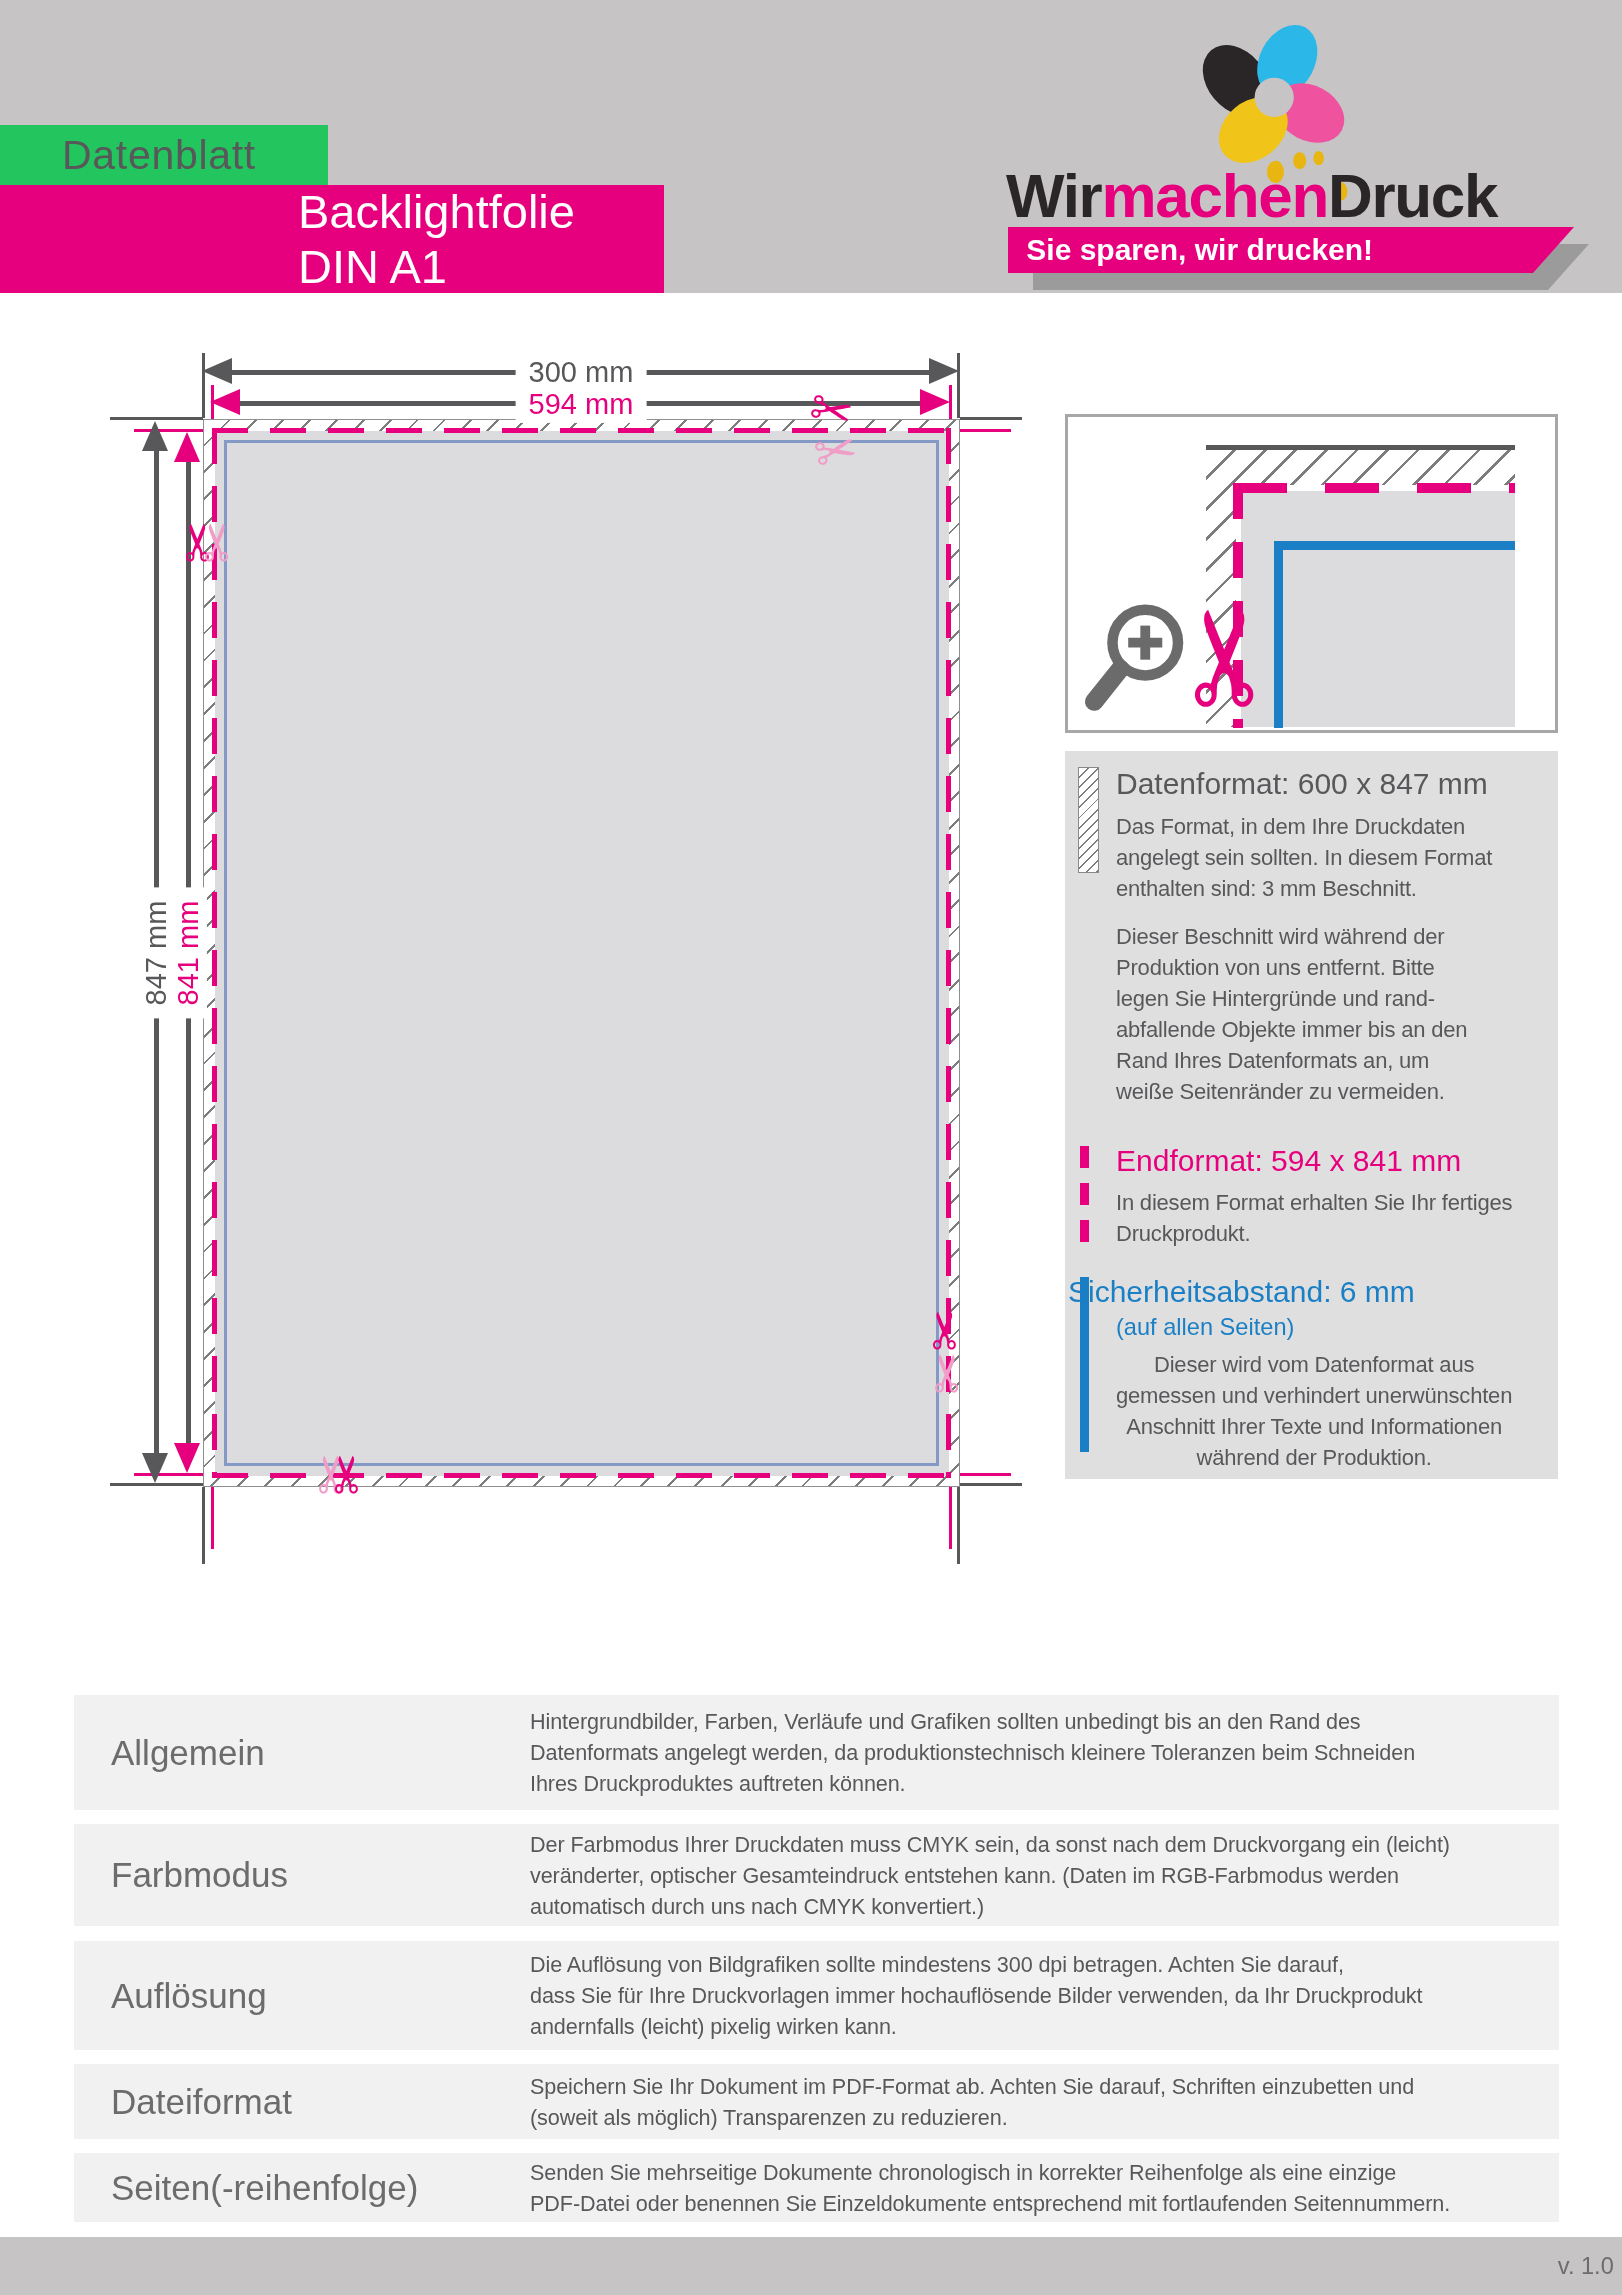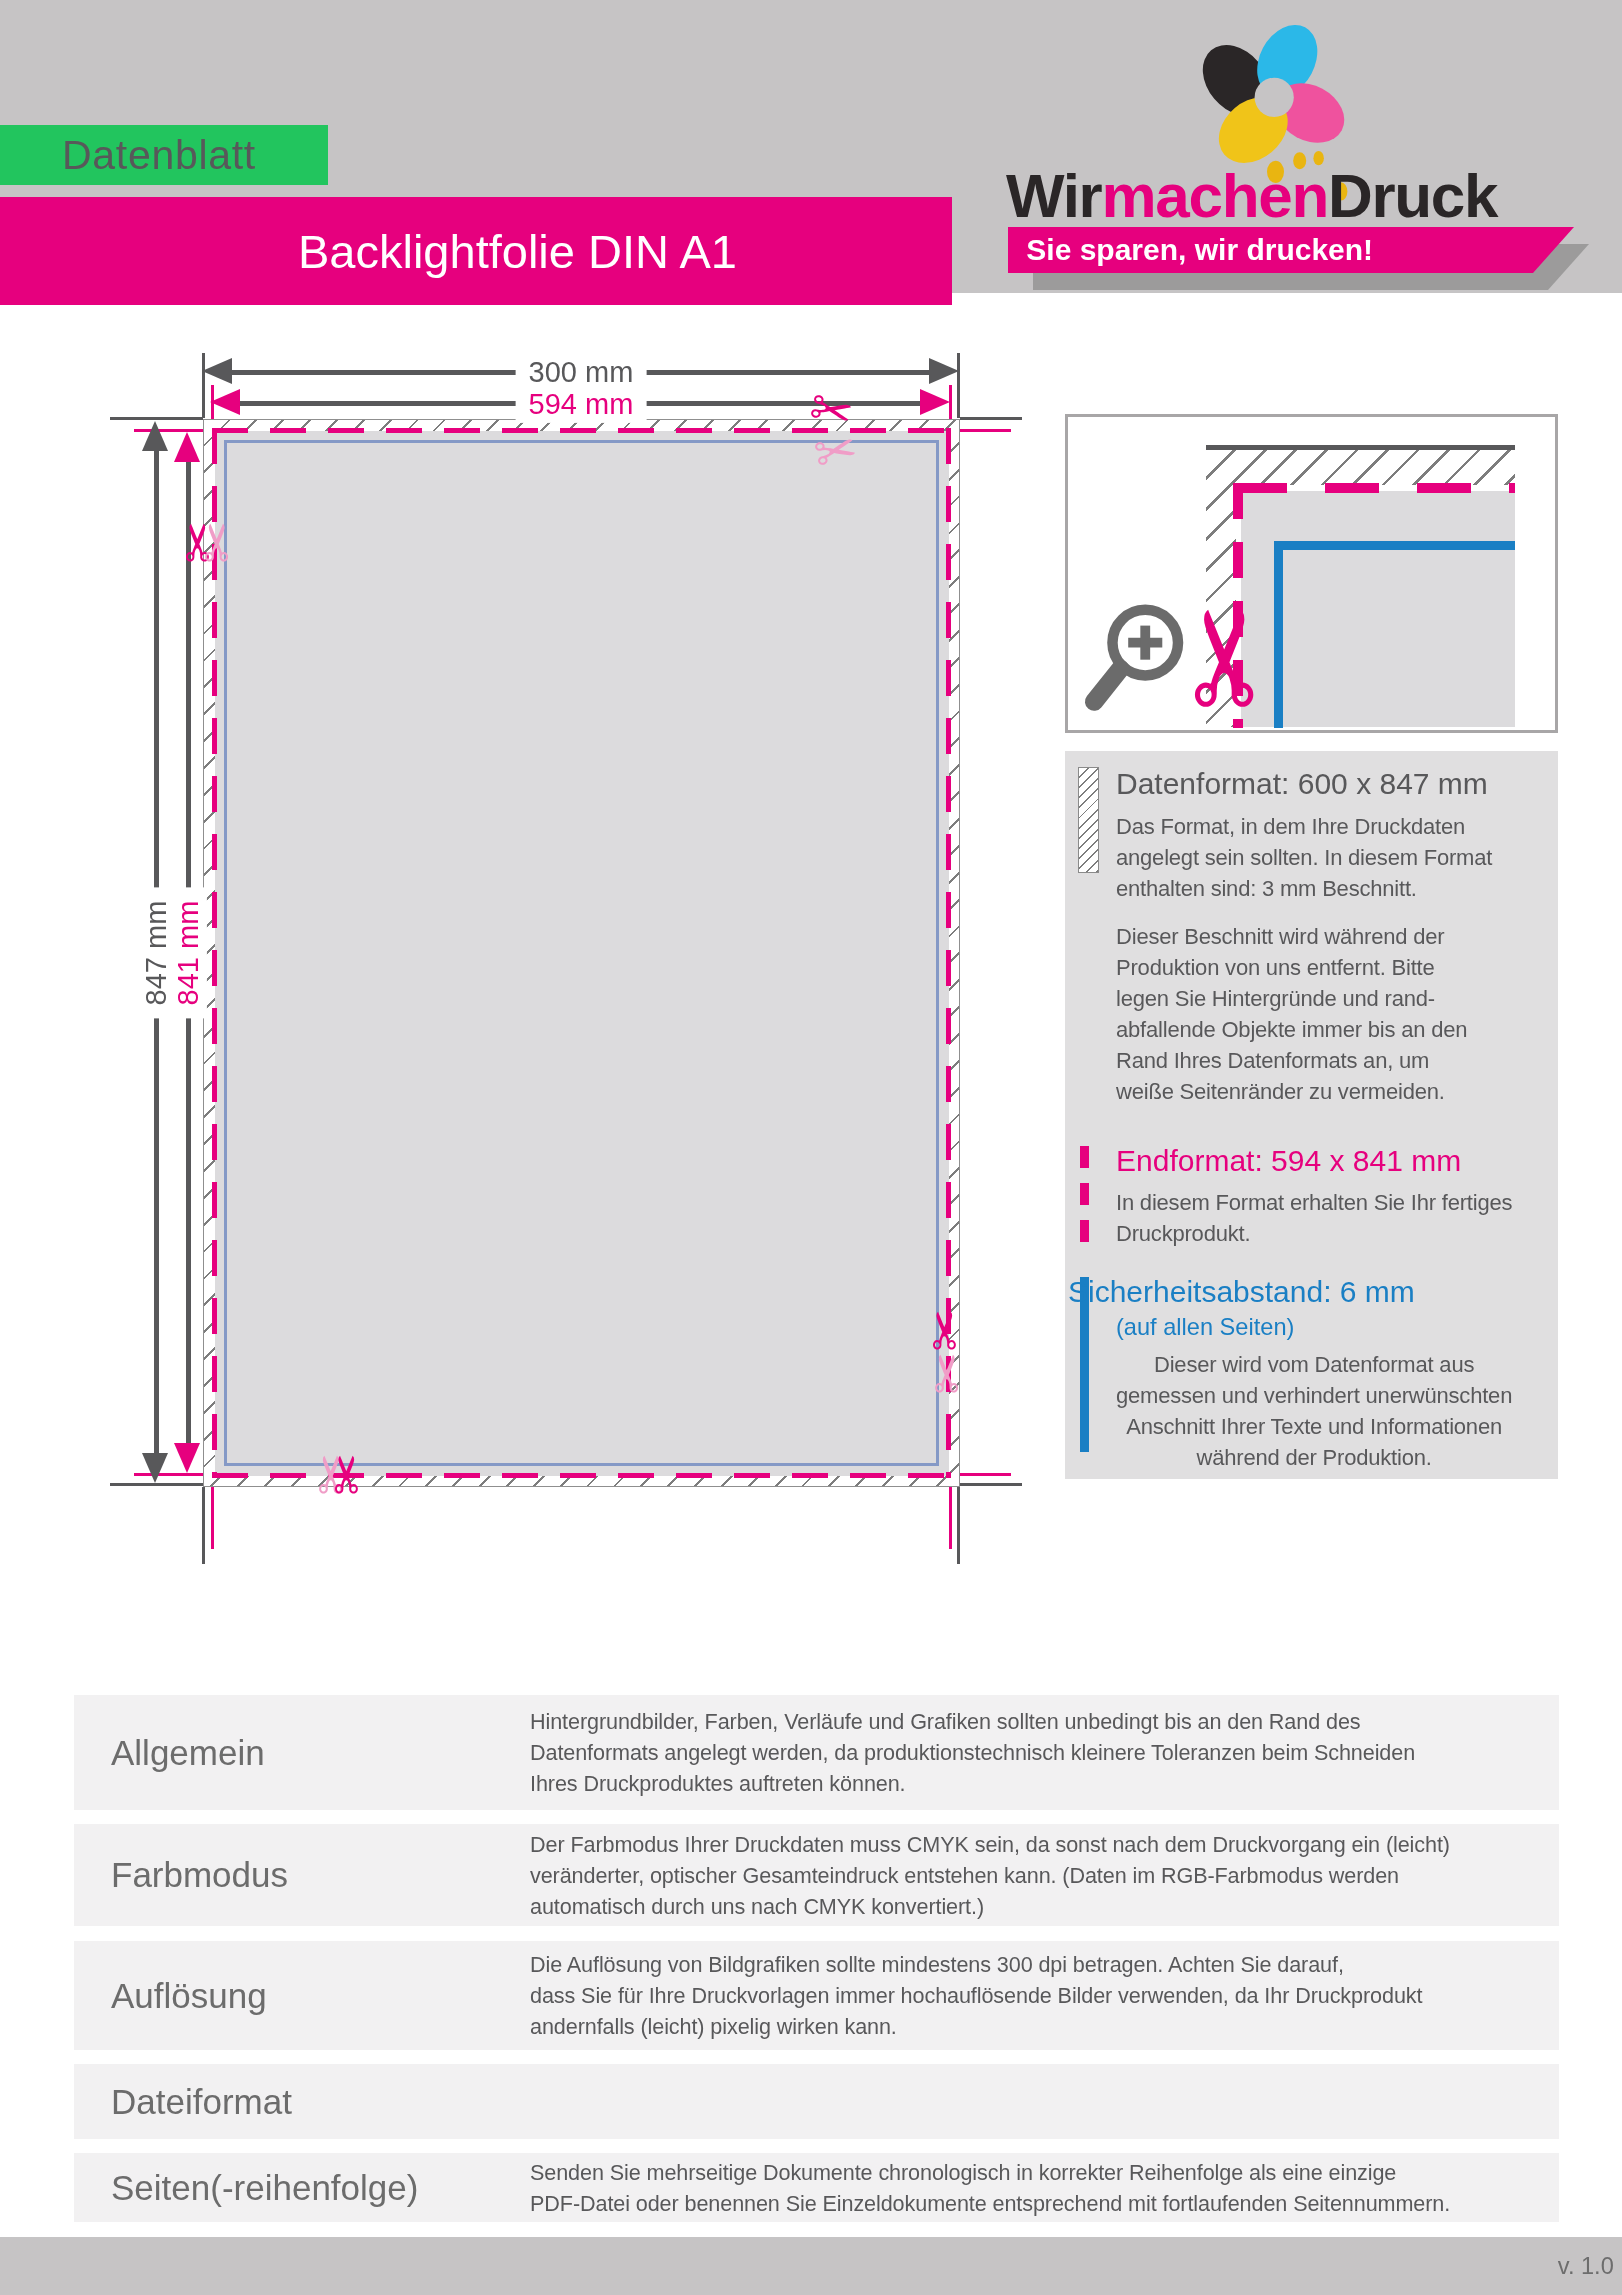--- a/index.html
+++ b/index.html
@@ -9,21 +9,21 @@
     background:#ffffff;
     font-family:"Liberation Sans","DejaVu Sans",sans-serif;
     color:#58585a;
   }
   .abs { position:absolute; }
 
   
   .header-band { left:0; top:0; width:1623px; height:293px; background:#c6c4c5; }
   .datenblatt-box { left:0; top:125px; width:328px; height:60px; background:#22c55e; }
   .datenblatt-box span { position:absolute; left:62px; top:50%; transform:translateY(-50%); font-size:41px; color:#58585a; letter-spacing:0.7px; }
-  .title-banner { left:0; top:185px; width:952px; height:108px; background:#e6007e;margin-top:12px; }
+  .title-banner { left:0; top:185px; width:664px; height:108px; background:#e6007e; }
   .title-banner span { position:absolute; left:298px; top:50%; transform:translateY(-50%); font-size:47px; color:#ffffff; }
 
   .logo-petals { left:1184px; top:19.6px; width:183px; height:190px; }
   .logo-text { left:1006px; top:160px; font-size:62px; font-weight:bold; letter-spacing:-1.3px; white-space:nowrap; }
   .logo-text .lt-black { color:#2a2627; }
   .logo-text .lt-pink  { color:#e6007e; }
   .tagline-shadow { left:1033px; top:244px; width:556px; height:46px; background:#9c9b9b;
     clip-path:polygon(0 0,100% 0,calc(100% - 41px) 100%,0 100%); }
   .tagline-box { left:1008px; top:227px; width:566px; height:46px; background:#e6007e;
     clip-path:polygon(0 0,100% 0,calc(100% - 41px) 100%,0 100%); }
@@ -261,20 +261,22 @@
 automatisch durch uns nach CMYK konvertiert.)</div>
   </div>
   <div class="abs tip-row row3">
     <div class="tip-label">Auflösung</div>
     <div class="tip-text">Die Auflösung von Bildgrafiken sollte mindestens 300 dpi betragen. Achten Sie darauf,
 dass Sie für Ihre Druckvorlagen immer hochauflösende Bilder verwenden, da Ihr Druckprodukt
 andernfalls (leicht) pixelig wirken kann.</div>
   </div>
   <div class="abs tip-row row4">
     <div class="tip-label">Dateiformat</div>
+    <div class="tip-text">Speichern Sie Ihr Dokument im PDF-Format ab. Achten Sie darauf, Schriften einzubetten und
+(soweit als möglich) Transparenzen zu reduzieren.</div>
   </div>
   <div class="abs tip-row row5">
     <div class="tip-label">Seiten(-reihenfolge)</div>
     <div class="tip-text">Senden Sie mehrseitige Dokumente chronologisch in korrekter Reihenfolge als eine einzige
 PDF-Datei oder benennen Sie Einzeldokumente entsprechend mit fortlaufenden Seitennummern.</div>
   </div>
 
   <div class="abs footer-band">
     <span>v. 1.0</span>
   </div>

